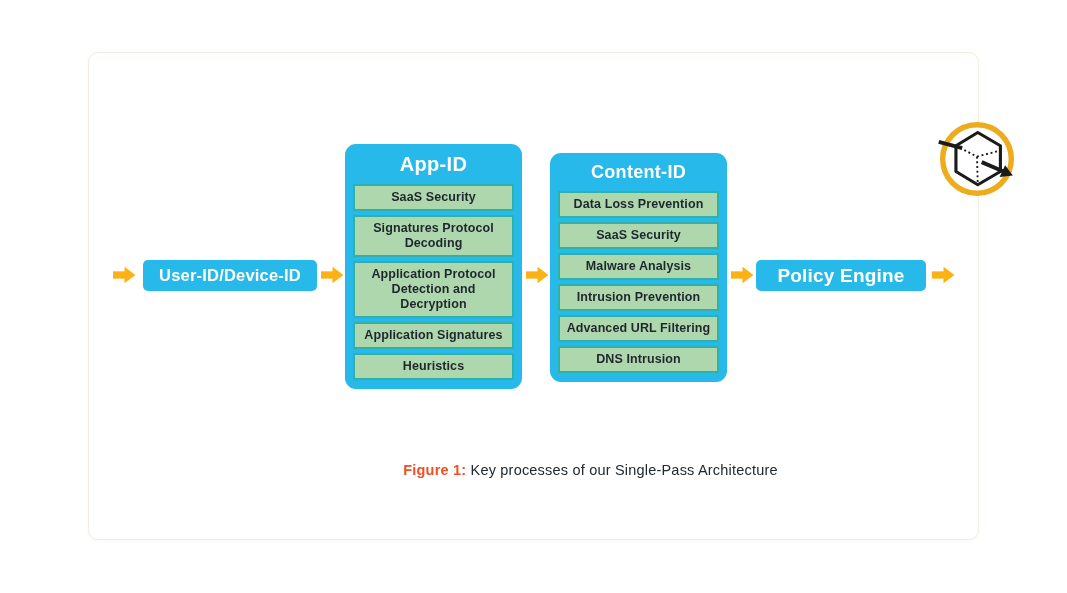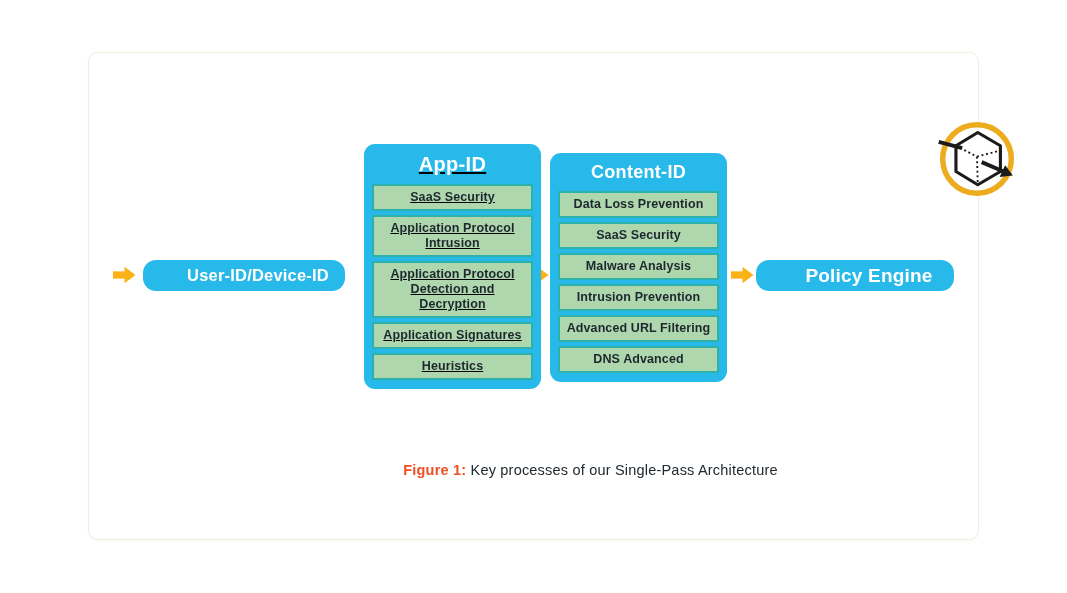--- a/index.html
+++ b/index.html
@@ -23,38 +23,37 @@
   .flow-arrow {
     position: absolute;
     width: 23px; height: 18px;
     color: #fbb217;
   }
   .flow-arrow svg { display: block; width: 100%; height: 100%; }
   .pill {
     position: absolute;
     height: 31px;
     background: #27b9e9;
-    border-radius: 13px;
+    border-radius: 5px;
     display: flex; align-items: center; justify-content: center;
     color: #ffffff; font-weight: bold;
     letter-spacing: 0.2px;
-    padding-left: 28px;
   }
   .pill.start { left: 143px; top: 260px; width: 174px; font-size: 16.5px; }
   .pill.end   { left: 756px; top: 260px; width: 170px; font-size: 19px; }
   .bigbox {
     position: absolute;
     width: 177px;
     background: #27b9e9;
     border-radius: 11px;
     box-sizing: border-box;
     padding: 7px 8px 9px 8px;
     display: flex; flex-direction: column;
   }
-  .bigbox.app     { left: 364px; top: 144px; text-decoration: underline; }
+  .bigbox.app     { left: 345px; top: 144px; }
   .bigbox.content { left: 550px; top: 153px; }
   .bigbox .title {
     color: #ffffff; font-weight: bold; text-align: center;
     letter-spacing: 0.3px;
     margin: 2px 0 8px 0;
   }
   .bigbox.app .title { font-size: 20px; }
   .bigbox.content .title { font-size: 18px; }
   .itemlist { display: flex; flex-direction: column; gap: 4px; }
   .item {
@@ -124,36 +123,36 @@
   </span>
 
   <div class="pill start">
     <span>User-ID/Device-ID</span>
   </div>
 
   <div class="bigbox app">
     <div class="title">App-ID</div>
     <div class="itemlist">
       <div class="item">SaaS Security</div>
-      <div class="item">Application Protocol Intrusion</div>
+      <div class="item">Signatures Protocol Decoding</div>
       <div class="item">Application Protocol Detection and Decryption</div>
       <div class="item">Application Signatures</div>
       <div class="item">Heuristics</div>
     </div>
   </div>
 
   <div class="bigbox content">
     <div class="title">Content-ID</div>
     <div class="itemlist">
       <div class="item">Data Loss Prevention</div>
       <div class="item">SaaS Security</div>
       <div class="item">Malware Analysis</div>
       <div class="item">Intrusion Prevention</div>
       <div class="item">Advanced URL Filtering</div>
-      <div class="item">DNS Advanced</div>
+      <div class="item">DNS Intrusion</div>
     </div>
   </div>
 
   <div class="pill end">
     <span>Policy Engine</span>
   </div>
 
   <div class="caption">
     <span class="cap-label">Figure 1:</span><span> Key processes of our Single-Pass Architecture</span>
   </div>

